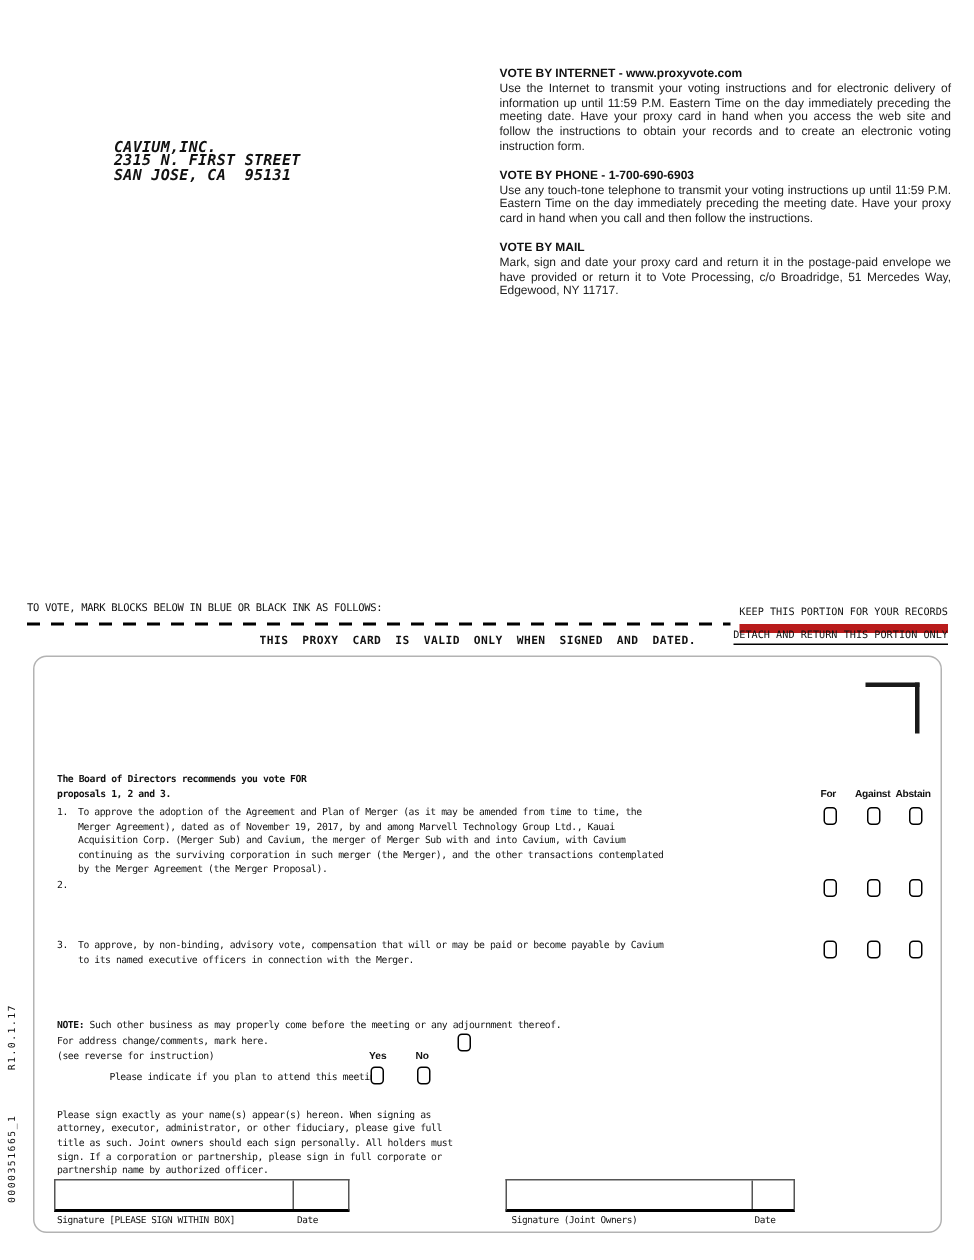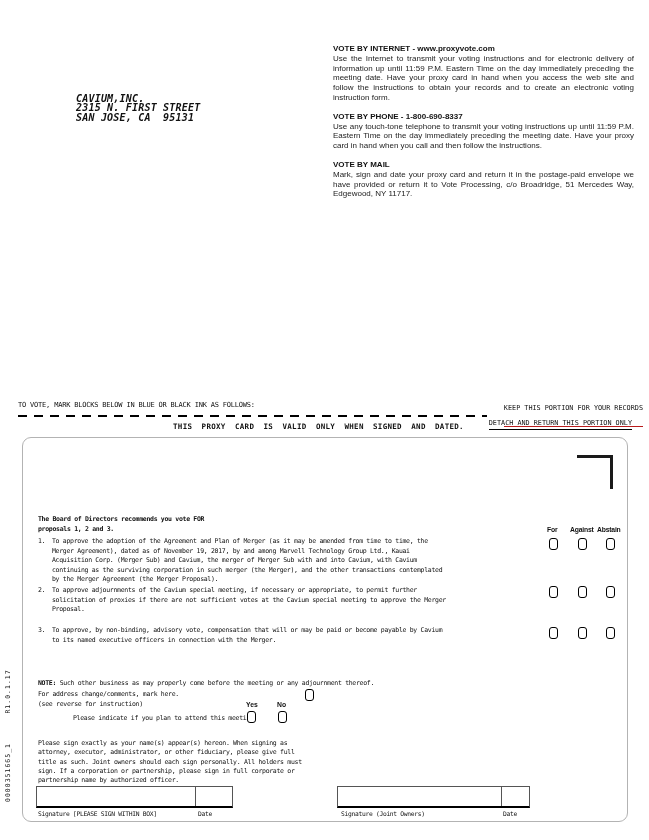--- a/index.html
+++ b/index.html
@@ -16,22 +16,22 @@
             line-height:9.4px; white-space:pre; letter-spacing:0.2px; }
 
   
   .vote-methods { left:333px; top:44px; width:301px; }
   .vm-block { margin-bottom:9px; }
   .vm-heading { font-size:8px; font-weight:bold; line-height:9.8px; }
   .vm-body { font-size:8px; line-height:9.8px; text-align:justify; color:#222; }
 
   
   .to-vote { left:18px; top:401px; font-size:7px; letter-spacing:-0.2px; white-space:pre; }
-  .keep-records { right:6px; top:404px; font-size:6.8px; border-bottom:1px solid #b91c1c;
-                  padding-bottom:14px; white-space:pre; }
+  .keep-records { right:17px; top:404px; font-size:6.8px; border-bottom:6px solid #b91c1c;
+                  padding-bottom:4px; white-space:pre; }
   .dash-line { left:18px; top:415px; width:469px; height:2px;
                background:repeating-linear-gradient(90deg,#000 0 9px,transparent 9px 16px); }
   .valid-note { left:173px; top:422px; font-size:7.5px; font-weight:bold;
                 word-spacing:4.5px; letter-spacing:0.3px; white-space:pre;text-align:center; }
   .detach-note { right:17px; top:419px; font-size:6.8px; border-bottom:1px solid #000;
                  padding-bottom:2px; white-space:pre; }
 
   
   .card { left:22px; top:437px; width:606px; height:385px;
           border:1.5px solid #b3b3b3; border-radius:9px; background:#fff; }
@@ -67,21 +67,21 @@
   <div class="abs sender mono"><span>CAVIUM,INC.</span>
 <span>2315 N. FIRST STREET</span>
 <span>SAN JOSE, CA  95131</span></div>
 
   <div class="abs vote-methods">
     <div class="vm-block">
       <div class="vm-heading">VOTE BY INTERNET - www.proxyvote.com</div>
       <div class="vm-body">Use the Internet to transmit your voting instructions and for electronic delivery of information up until 11:59 P.M. Eastern Time on the day immediately preceding the meeting date. Have your proxy card in hand when you access the web site and follow the instructions to obtain your records and to create an electronic voting instruction form.</div>
     </div>
     <div class="vm-block">
-      <div class="vm-heading">VOTE BY PHONE - 1-800-690-8337</div>
+      <div class="vm-heading">VOTE BY PHONE - 1-700-690-6903</div>
       <div class="vm-body">Use any touch-tone telephone to transmit your voting instructions up until 11:59 P.M. Eastern Time on the day immediately preceding the meeting date. Have your proxy card in hand when you call and then follow the instructions.</div>
     </div>
     <div class="vm-block">
       <div class="vm-heading">VOTE BY MAIL</div>
       <div class="vm-body">Mark, sign and date your proxy card and return it in the postage-paid envelope we have provided or return it to Vote Processing, c/o Broadridge, 51 Mercedes Way, Edgewood, NY 11717.</div>
     </div>
   </div>
 
   <div class="abs to-vote mono">TO VOTE, MARK BLOCKS BELOW IN BLUE OR BLACK INK AS FOLLOWS:</div>
   <div class="abs keep-records mono">KEEP THIS PORTION FOR YOUR RECORDS</div>
@@ -102,23 +102,20 @@
   <div class="abs card-text mono" style="left:52px; top:537px; width:480px;">To approve the adoption of the Agreement and Plan of Merger (as it may be amended from time to time, the
 Merger Agreement), dated as of November 19, 2017, by and among Marvell Technology Group Ltd., Kauai
 Acquisition Corp. (Merger Sub) and Cavium, the merger of Merger Sub with and into Cavium, with Cavium
 continuing as the surviving corporation in such merger (the Merger), and the other transactions contemplated
 by the Merger Agreement (the Merger Proposal).</div>
   <div class="cb" style="left:549px; top:538px;"></div>
   <div class="cb" style="left:578px; top:538px;"></div>
   <div class="cb" style="left:606px; top:538px;"></div>
 
   <div class="abs card-text mono prop-num" style="left:38px; top:586px;">2.</div>
-  <div class="abs card-text mono" style="left:52px; top:586px; width:480px;">To approve adjournments of the Cavium special meeting, if necessary or appropriate, to permit further
-solicitation of proxies if there are not sufficient votes at the Cavium special meeting to approve the Merger
-Proposal.</div>
   <div class="cb" style="left:549px; top:586px;"></div>
   <div class="cb" style="left:578px; top:586px;"></div>
   <div class="cb" style="left:606px; top:586px;"></div>
 
   <div class="abs card-text mono prop-num" style="left:38px; top:626px;">3.</div>
   <div class="abs card-text mono" style="left:52px; top:626px; width:480px;">To approve, by non-binding, advisory vote, compensation that will or may be paid or become payable by Cavium
 to its named executive officers in connection with the Merger.</div>
   <div class="cb" style="left:549px; top:627px;"></div>
   <div class="cb" style="left:578px; top:627px;"></div>
   <div class="cb" style="left:606px; top:627px;"></div>

